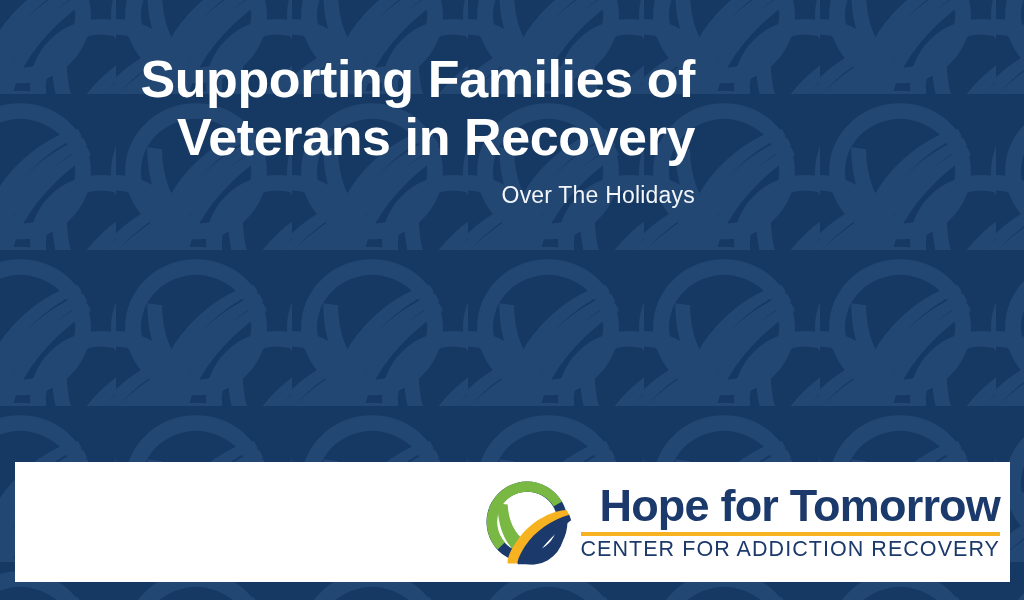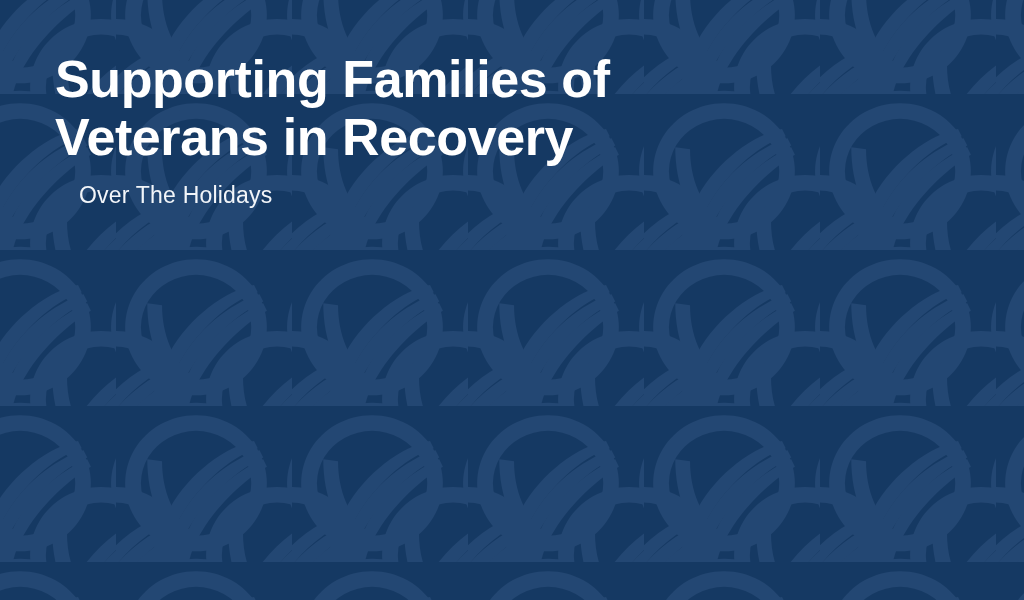--- a/index.html
+++ b/index.html
@@ -13,20 +13,21 @@
     font-family: "Liberation Sans", sans-serif;
     overflow: hidden;
   }
 
   #slide {
     position: relative;
     width: 1024px;
     height: 600px;
     background-color: #c2410c;
     overflow: hidden;
+    text-align: right;
   }
 
   
   #watermark {
     position: absolute;
     inset: 0;
     width: 1024px;
     height: 600px;
     pointer-events: none;
   }
@@ -139,14 +140,44 @@
     <rect x="0" y="0" width="1024" height="600" fill="#153963"></rect>
     <rect x="0" y="0" width="1024" height="600" fill="url(#wm-pattern)" opacity="0.62"></rect>
   </svg>
 
   <div id="title-block">
     <h1 id="slide-title">Supporting Families of
 Veterans in Recovery</h1>
     <div id="slide-subtitle">Over The Holidays</div>
   </div>
 
+  <div id="footer-bar">
+
+    <div id="logo">
+
+      <svg id="logo-mark" viewBox="0 0 200 200" aria-hidden="true">
+
+        <path d="M100,12 A88,88 0 1,1 99.9,12 Z M100,34 A66,66 0 1,0 100.1,34 Z" fill="#1b3a6b" fill-rule="evenodd"></path>
+
+        <path d="M100,12 A88,88 0 0,0 36,160 L52,144 A66,66 0 0,1 100,34 Z" fill="#78b843"></path>
+        <path d="M100,12 A88,88 0 0,1 176,56 L158,66 A66,66 0 0,0 100,34 Z" fill="#78b843"></path>
+
+        <path d="M36,60 C36,118 58,158 92,178 L108,150 C78,132 60,104 58,62 Z" fill="#78b843"></path>
+
+        <path d="M186,74 C150,76 108,100 82,136 C64,160 56,180 58,190 L92,190
+                 C92,176 100,158 118,138 C142,112 172,92 192,84 Z" fill="#f6b221"></path>
+
+        <path d="M192,84 C156,94 116,120 96,152 C82,174 78,186 80,192 L116,192
+                 C118,180 126,164 142,146 C164,122 186,104 196,96 Z" fill="#1b3a6b"></path>
+
+        <path d="M92,190 A70,70 0 0,0 178,140 L160,136 A56,56 0 0,1 96,176 Z" fill="#1b3a6b"></path>
+      </svg>
+
+      <div id="logo-text">
+        <div id="logo-wordmark">Hope for Tomorrow</div>
+        <div id="logo-rule"></div>
+        <div id="logo-tagline">CENTER FOR ADDICTION RECOVERY</div>
+      </div>
+
+    </div>
+  </div>
 
 </div>
 
 </body></html>

